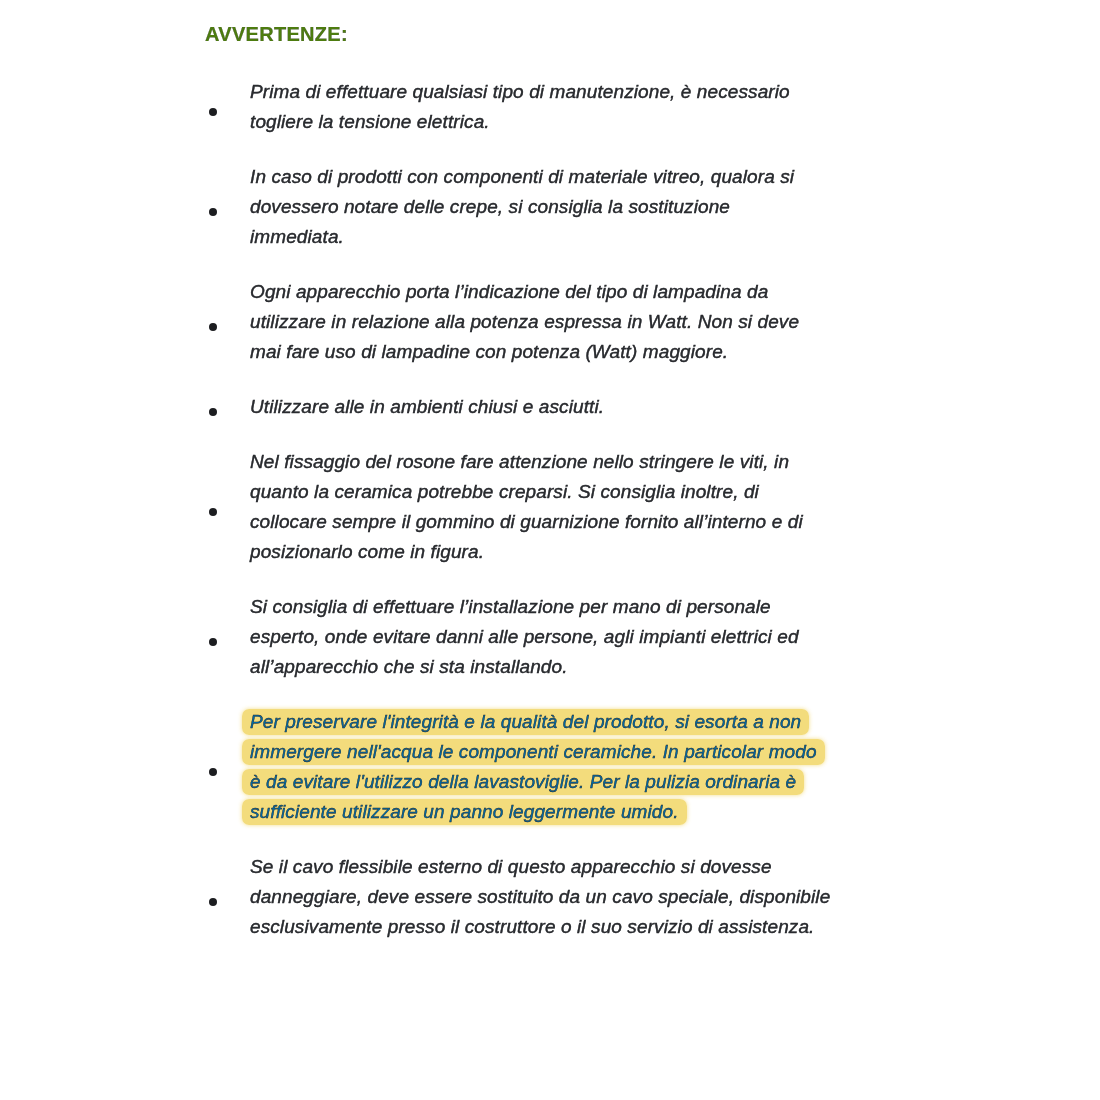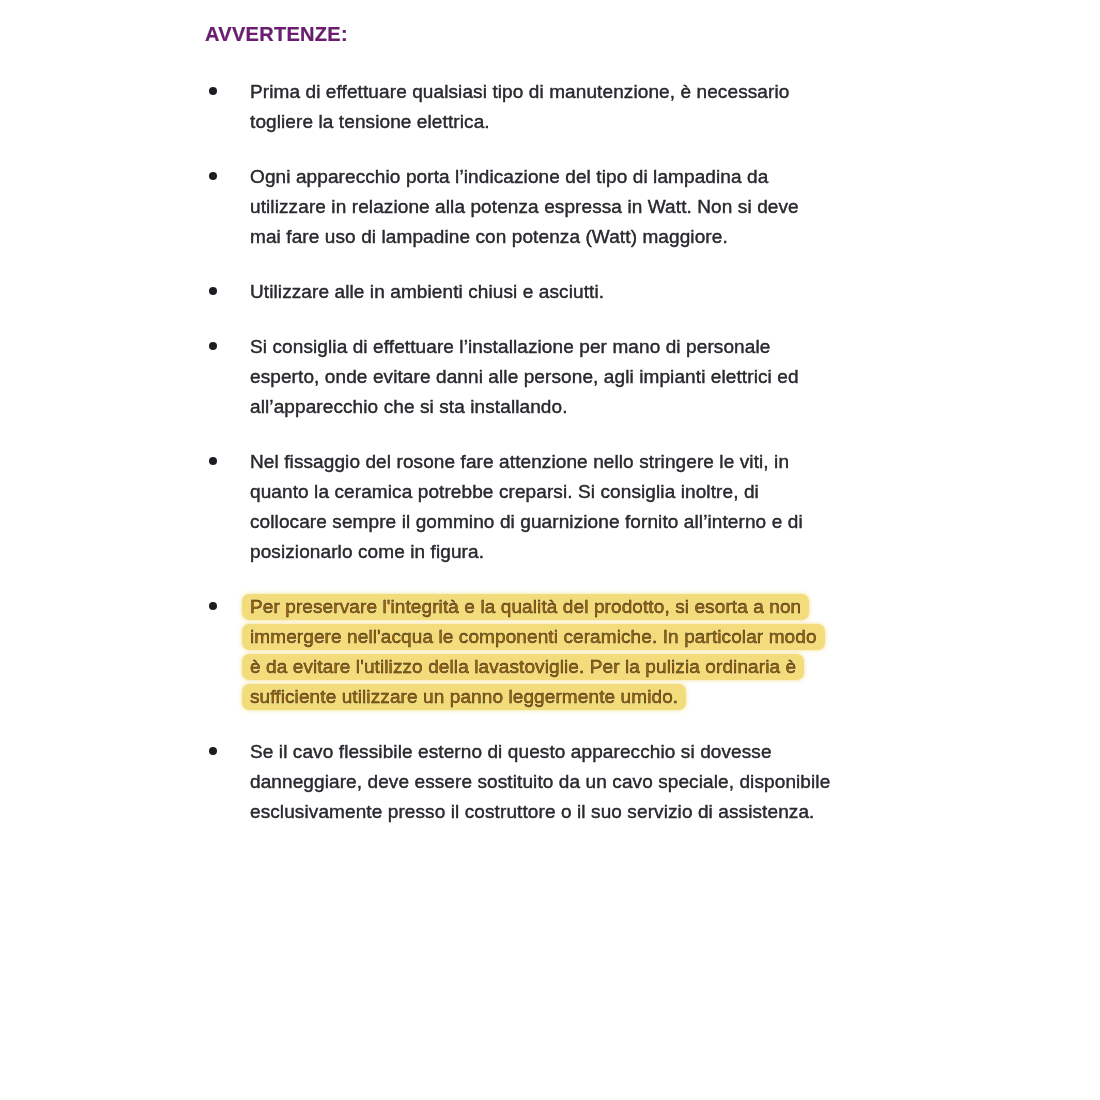--- a/index.html
+++ b/index.html
@@ -21,33 +21,34 @@
     position: absolute;
     left: 205px;
     top: 20px;
     width: 720px;
   }
   .doc-title {
     font-size: 20px;
     line-height: 28px;
     font-weight: 700;
     letter-spacing: 0.3px;
-    color: #701a75;
+    color: #4d7c0f;
     margin: 0 0 29px 0;
     -webkit-text-stroke: 0.2px #232528;
   }
   ul.warning-list {
     list-style: none;
     margin: 0;
     padding: 0;
   }
   li.warning-item {
     display: flex;
-    align-items: flex-start;
+    align-items: center;
     margin: 12px 0 25px 0;
+    font-style: italic;
   }
   .marker-col {
     flex: 0 0 45px;
     padding-top: 10px;
   }
   .bullet-dot {
     display: block;
     width: 8px;
     height: 8px;
     margin-left: 4px;
@@ -66,67 +67,75 @@
     text-shadow: 0 0 0.5px rgba(40,42,46,0.45);
   }
   .bullet-text .hl {
     background: #f3dc7c;
     border-radius: 7px;
     padding: 2px 8px 3px 8px;
     margin-left: -8px;
     box-decoration-break: clone;
     -webkit-box-decoration-break: clone;
     box-shadow: 0 0 4px rgba(243,220,124,0.9);
-    color: #a16207;
+    color: #0369a1;
   }
 </style>
 </head>
 <body>
 
 <div id="page">
   <div id="content">
     <h1 class="doc-title">AVVERTENZE:</h1>
     <ul class="warning-list">
         <li class="warning-item">
           <span class="marker-col">
             <span class="bullet-dot"></span>
           </span>
           <span class="bullet-text">Prima di effettuare qualsiasi tipo di manutenzione, è necessario
 togliere la tensione elettrica.</span>
         </li>
         <li class="warning-item">
           <span class="marker-col">
             <span class="bullet-dot"></span>
           </span>
+          <span class="bullet-text">In caso di prodotti con componenti di materiale vitreo, qualora si
+dovessero notare delle crepe, si consiglia la sostituzione
+immediata.</span>
+        </li>
+        <li class="warning-item">
+          <span class="marker-col">
+            <span class="bullet-dot"></span>
+          </span>
           <span class="bullet-text">Ogni apparecchio porta l’indicazione del tipo di lampadina da
 utilizzare in relazione alla potenza espressa in Watt. Non si deve
 mai fare uso di lampadine con potenza (Watt) maggiore.</span>
         </li>
         <li class="warning-item">
           <span class="marker-col">
             <span class="bullet-dot"></span>
           </span>
           <span class="bullet-text">Utilizzare alle in ambienti chiusi e asciutti.</span>
         </li>
         <li class="warning-item">
           <span class="marker-col">
             <span class="bullet-dot"></span>
           </span>
-          <span class="bullet-text">Si consiglia di effettuare l’installazione per mano di personale
-esperto, onde evitare danni alle persone, agli impianti elettrici ed
-all’apparecchio che si sta installando.</span>
+          <span class="bullet-text">Nel fissaggio del rosone fare attenzione nello stringere le viti, in
+quanto la ceramica potrebbe creparsi. Si consiglia inoltre, di
+collocare sempre il gommino di guarnizione fornito all’interno e di
+posizionarlo come in figura.</span>
         </li>
         <li class="warning-item">
           <span class="marker-col">
             <span class="bullet-dot"></span>
           </span>
-          <span class="bullet-text">Nel fissaggio del rosone fare attenzione nello stringere le viti, in
-quanto la ceramica potrebbe creparsi. Si consiglia inoltre, di
-collocare sempre il gommino di guarnizione fornito all’interno e di
-posizionarlo come in figura.</span>
+          <span class="bullet-text">Si consiglia di effettuare l’installazione per mano di personale
+esperto, onde evitare danni alle persone, agli impianti elettrici ed
+all’apparecchio che si sta installando.</span>
         </li>
         <li class="warning-item">
           <span class="marker-col">
             <span class="bullet-dot"></span>
           </span>
           <span class="bullet-text"><span class="hl">Per preservare l'integrità e la qualità del prodotto, si esorta a non
 immergere nell'acqua le componenti ceramiche. In particolar modo
 è da evitare l'utilizzo della lavastoviglie. Per la pulizia ordinaria è
 sufficiente utilizzare un panno leggermente umido.</span></span>
         </li>

